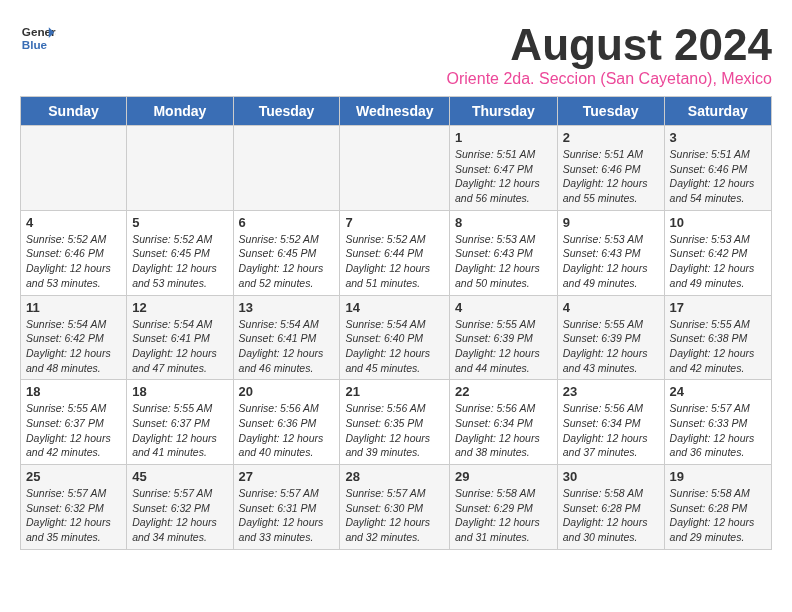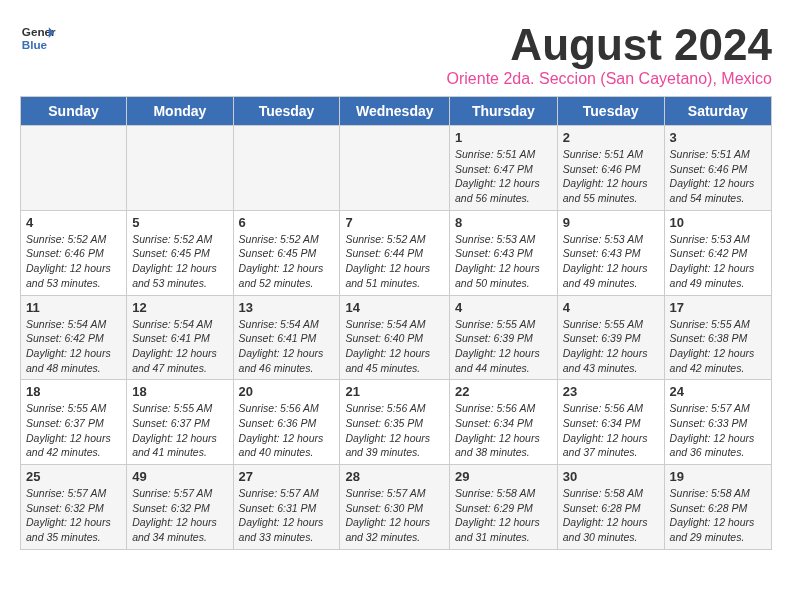--- a/index.html
+++ b/index.html
@@ -219,21 +219,21 @@
           <span class="day-number">24</span>
           <div class="day-info">Sunrise: 5:57 AM<br>Sunset: 6:33 PM<br>Daylight: 12 hours<br>and 36 minutes.</div>
         </td>
       </tr>
       <tr>
         <td>
           <span class="day-number">25</span>
           <div class="day-info">Sunrise: 5:57 AM<br>Sunset: 6:32 PM<br>Daylight: 12 hours<br>and 35 minutes.</div>
         </td>
         <td>
-          <span class="day-number">49</span>
+          <span class="day-number">45</span>
           <div class="day-info">Sunrise: 5:57 AM<br>Sunset: 6:32 PM<br>Daylight: 12 hours<br>and 34 minutes.</div>
         </td>
         <td>
           <span class="day-number">27</span>
           <div class="day-info">Sunrise: 5:57 AM<br>Sunset: 6:31 PM<br>Daylight: 12 hours<br>and 33 minutes.</div>
         </td>
         <td>
           <span class="day-number">28</span>
           <div class="day-info">Sunrise: 5:57 AM<br>Sunset: 6:30 PM<br>Daylight: 12 hours<br>and 32 minutes.</div>
         </td>

